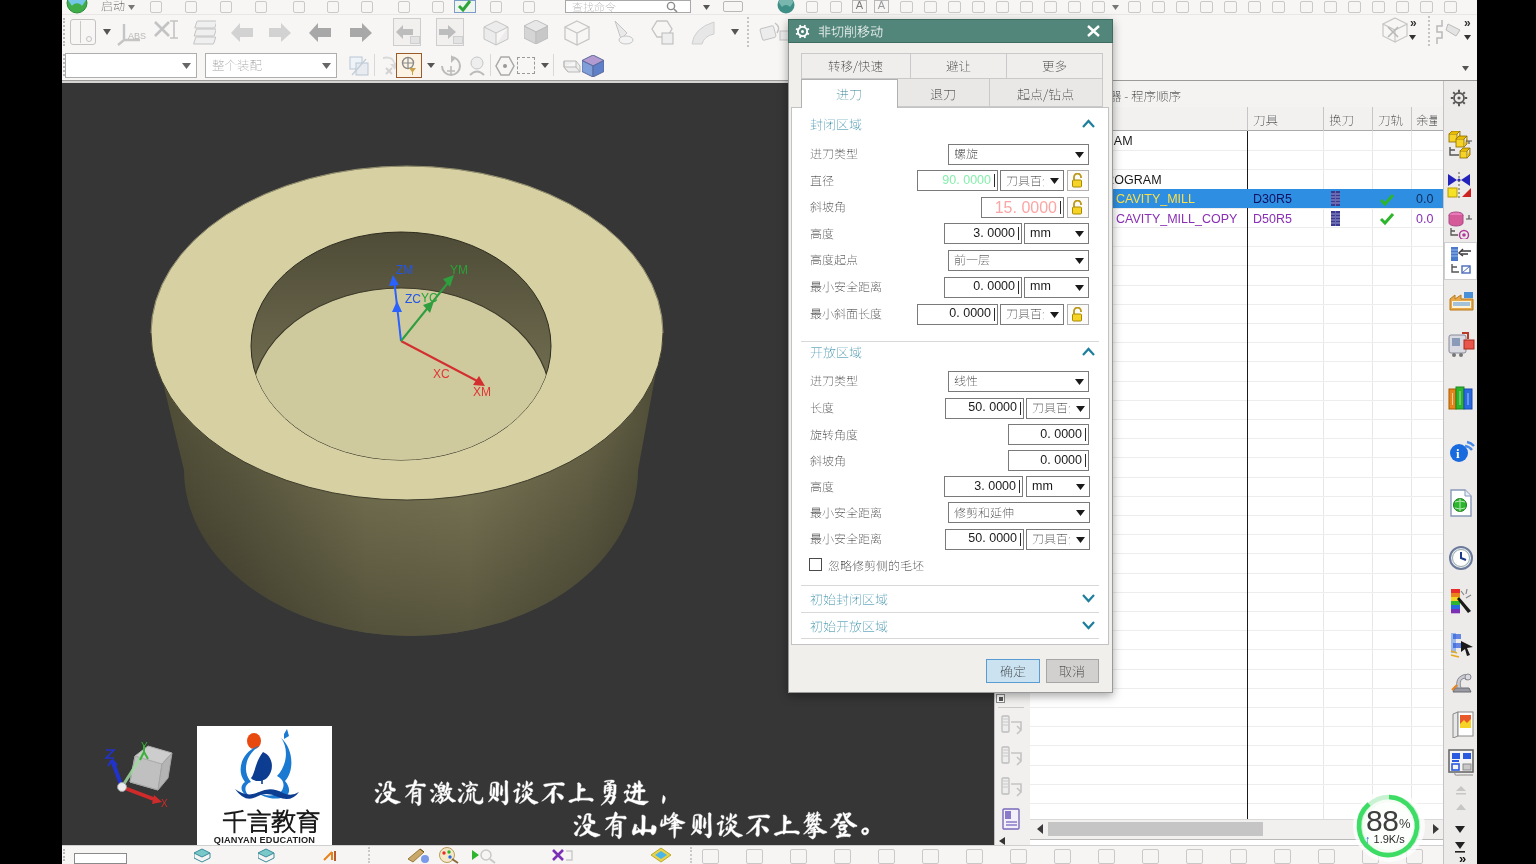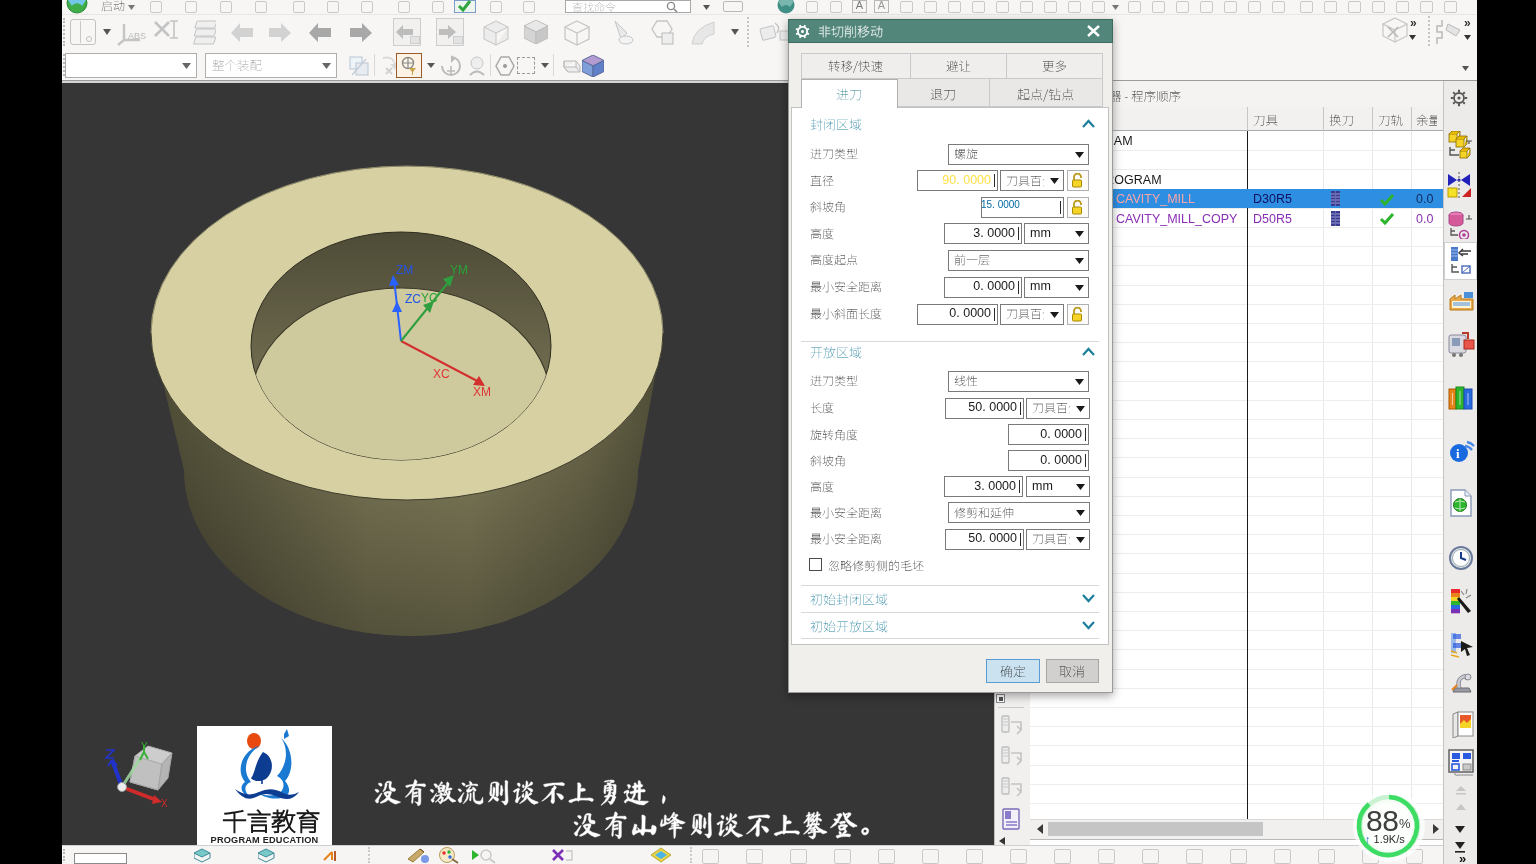--- a/index.html
+++ b/index.html
@@ -439,21 +439,21 @@
     <path d="M38 63 q12 9 24 3 q12 -6 24 1 q8 4 16 -1 q-8 11 -21 5 q-12 -6 -22 0 q-11 6 -21 -8 Z" fill="#0d3d91"></path>
   </svg>
 <svg style="position:absolute;left:222.0px;top:805.2px;overflow:hidden" width="100.5" height="33.2">
     <g fill="#1a1a1a" stroke="#1a1a1a" stroke-width="48" transform="translate(0,25.75) scale(0.02500,-0.02500)">
       <use href="#gui5343" x="0"></use>
       <use href="#gui8a00" x="980"></use>
       <use href="#gui6559" x="1960"></use>
       <use href="#gui80b2" x="2940"></use>
     </g>
   </svg>
-<div style="position:absolute;left:197px;top:835px;width:135px;text-align:center;font-size:9.2px;font-weight:bold;color:#222;letter-spacing:0.2px;">PROGRAM EDUCATION</div>
+<div style="position:absolute;left:197px;top:835px;width:135px;text-align:center;font-size:9.2px;font-weight:bold;color:#222;letter-spacing:0.2px;">QIANYAN EDUCATION</div>
 <svg style="position:absolute;left:374.0px;top:773.6px;z-index:5;overflow:hidden" width="305.6" height="36.7">
     <g fill="#ffffff" stroke="#ffffff" stroke-width="18" transform="translate(0,28.43) scale(0.02760,-0.02760)">
       <use href="#gms6ca1" x="0"></use>
       <use href="#gms6709" x="1000"></use>
       <use href="#gms6fc0" x="2000"></use>
       <use href="#gms6d41" x="3000"></use>
       <use href="#gms5219" x="4000"></use>
       <use href="#gms8c08" x="5000"></use>
       <use href="#gms4e0d" x="6000"></use>
       <use href="#gms4e0a" x="7000"></use>
@@ -586,21 +586,21 @@
 <div style="position:absolute;left:1030px;top:726.2px;width:413px;height:1px;background:#ededec;"></div>
 <div style="position:absolute;left:1030px;top:745.4px;width:413px;height:1px;background:#ededec;"></div>
 <div style="position:absolute;left:1030px;top:764.6px;width:413px;height:1px;background:#ededec;"></div>
 <div style="position:absolute;left:1030px;top:783.8px;width:413px;height:1px;background:#ededec;"></div>
 <div style="position:absolute;left:1030px;top:803px;width:413px;height:1px;background:#ededec;"></div>
 <div style="position:absolute;left:1030px;top:822.2px;width:413px;height:1px;background:#ededec;"></div>
 <div style="position:absolute;left:1247px;top:131px;width:1.2px;height:688px;background:#1a1a1a;"></div>
 <div style="position:absolute;left:1043px;top:134px;font-size:12.5px;color:#1a1a1a;">NC_PROGRAM</div>
 <div style="position:absolute;left:1097px;top:173px;font-size:12.5px;color:#1a1a1a;">PROGRAM</div>
 <div style="position:absolute;left:1030px;top:189.3px;width:413px;height:19.2px;background:#2e8fe2;"></div>
-<div style="position:absolute;left:1116px;top:192px;font-size:12.5px;color:#fca5a5;z-index:2;">CAVITY_MILL</div>
+<div style="position:absolute;left:1116px;top:192px;font-size:12.5px;color:#fde047;z-index:2;">CAVITY_MILL</div>
 <div style="position:absolute;left:1253px;top:192px;font-size:12.5px;color:#101060;z-index:2;">D30R5</div>
 <div style="position:absolute;left:1116px;top:211.5px;font-size:12.5px;color:#8a2fb5;">CAVITY_MILL_COPY</div>
 <div style="position:absolute;left:1253px;top:211.5px;font-size:12.5px;color:#8a2fb5;">D50R5</div>
 <svg style="position:absolute;left:1330px;top:191px;z-index:2" width="11" height="15">
     <rect x="1" y="0" width="9" height="15" fill="#3a3a8e"></rect>
     <path d="M1 3 L10 3 M1 6 L10 6 M1 9 L10 9 M1 12 L10 12" stroke="#9a9ad2" stroke-width="1"></path>
     <path d="M5.5 0 L5.5 15" stroke="#6a6ab2" stroke-width="1"></path>
   </svg>
 <svg style="position:absolute;left:1330px;top:210.5px;z-index:2" width="11" height="15">
     <rect x="1" y="0" width="9" height="15" fill="#3a3a8e"></rect>
@@ -931,21 +931,21 @@
       <use href="#gui65cb" x="1000"></use>
     </g>
   </svg>
 <svg style="position:absolute;left:810.0px;top:172.6px;z-index:12;overflow:hidden" width="26.0" height="16.0">
     <g fill="#1a1a1a" transform="translate(0,12.36) scale(0.01200,-0.01200)">
       <use href="#gui76f4" x="0"></use>
       <use href="#gui5f84" x="1000"></use>
     </g>
   </svg>
 <div style="position:absolute;left:917px;top:170px;width:81px;height:21px;background:#fff;border:1px solid #7a7a7a;z-index:11;"></div>
-<div style="position:absolute;left:917px;top:172.5px;width:74px;text-align:right;font-size:12.5px;color:#fde047;z-index:11;">90. 0000</div>
+<div style="position:absolute;left:917px;top:172.5px;width:74px;text-align:right;font-size:12.5px;color:#86efac;z-index:11;">90. 0000</div>
 <div style="position:absolute;left:993.5px;top:174px;width:1.2px;height:13px;background:#2a2a2a;z-index:11;"></div>
 <div style="position:absolute;left:1000px;top:170px;width:64px;height:21px;background:#fff;border:1px solid #7a7a7a;z-index:11;"></div>
 <svg style="position:absolute;left:1050px;top:178px;z-index:12" width="10" height="7">
     <path d="M0 0 L9 0 L4.5 6 Z" fill="#1a1a1a"></path>
   </svg>
 <svg style="position:absolute;left:1006.0px;top:172.6px;z-index:12;overflow:hidden" width="38.0" height="16.0">
     <g fill="#1a1a1a" transform="translate(0,12.36) scale(0.01200,-0.01200)">
       <use href="#gui5200" x="0"></use>
       <use href="#gui5177" x="1000"></use>
       <use href="#gui767e" x="2000"></use>
@@ -958,21 +958,21 @@
     <rect x="2.5" y="7" width="9" height="7" rx="1" fill="#f5d327" stroke="#a98a00"></rect>
   </svg>
 <svg style="position:absolute;left:810.0px;top:198.6px;z-index:12;overflow:hidden" width="38.0" height="16.0">
     <g fill="#1a1a1a" transform="translate(0,12.36) scale(0.01200,-0.01200)">
       <use href="#gui659c" x="0"></use>
       <use href="#gui5761" x="1000"></use>
       <use href="#gui89d2" x="2000"></use>
     </g>
   </svg>
 <div style="position:absolute;left:981px;top:196.5px;width:83px;height:21px;background:#fff;border:1px solid #7a7a7a;z-index:11;"></div>
-<div style="position:absolute;left:981px;top:199px;width:76px;font-size:10px;color:#0369a1;z-index:11;">15. 0000</div>
+<div style="position:absolute;left:981px;top:199px;width:76px;text-align:right;font-size:16px;color:#fca5a5;z-index:11;">15. 0000</div>
 <div style="position:absolute;left:1059.5px;top:200.5px;width:1.2px;height:13px;background:#2a2a2a;z-index:11;"></div>
 <div style="position:absolute;left:1067px;top:196.5px;width:22px;height:21px;background:#fcfbfa;border:1px solid #b0b0b0;z-index:11;"></div>
 <svg style="position:absolute;left:1070px;top:199.5px;z-index:12" width="16" height="15">
     <path d="M4 7 L4 4 A3.4 3.4 0 0 1 11 4 L11 5" fill="none" stroke="#b99a1a" stroke-width="1.8"></path>
     <rect x="2.5" y="7" width="9" height="7" rx="1" fill="#f5d327" stroke="#a98a00"></rect>
   </svg>
 <svg style="position:absolute;left:810.0px;top:225.6px;z-index:12;overflow:hidden" width="26.0" height="16.0">
     <g fill="#1a1a1a" transform="translate(0,12.36) scale(0.01200,-0.01200)">
       <use href="#gui9ad8" x="0"></use>
       <use href="#gui5ea6" x="1000"></use>

